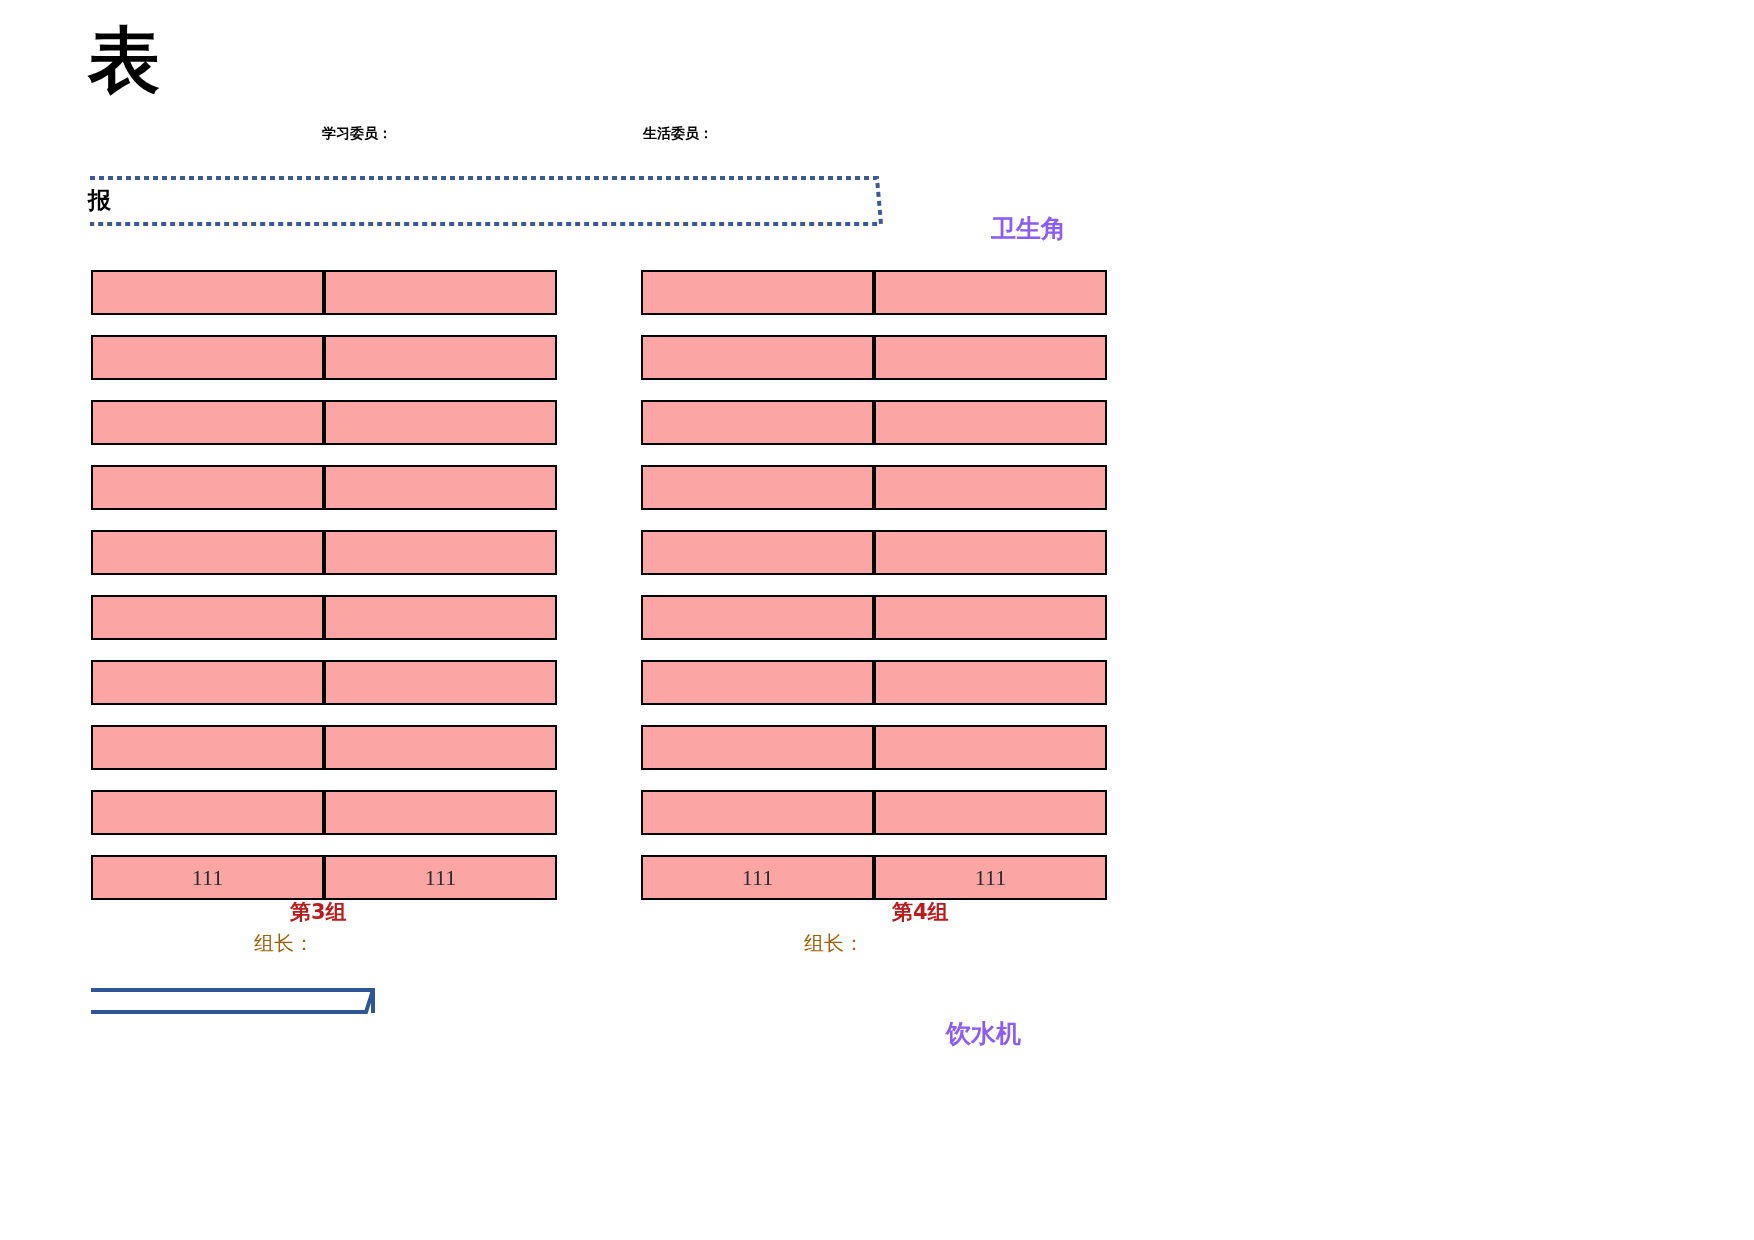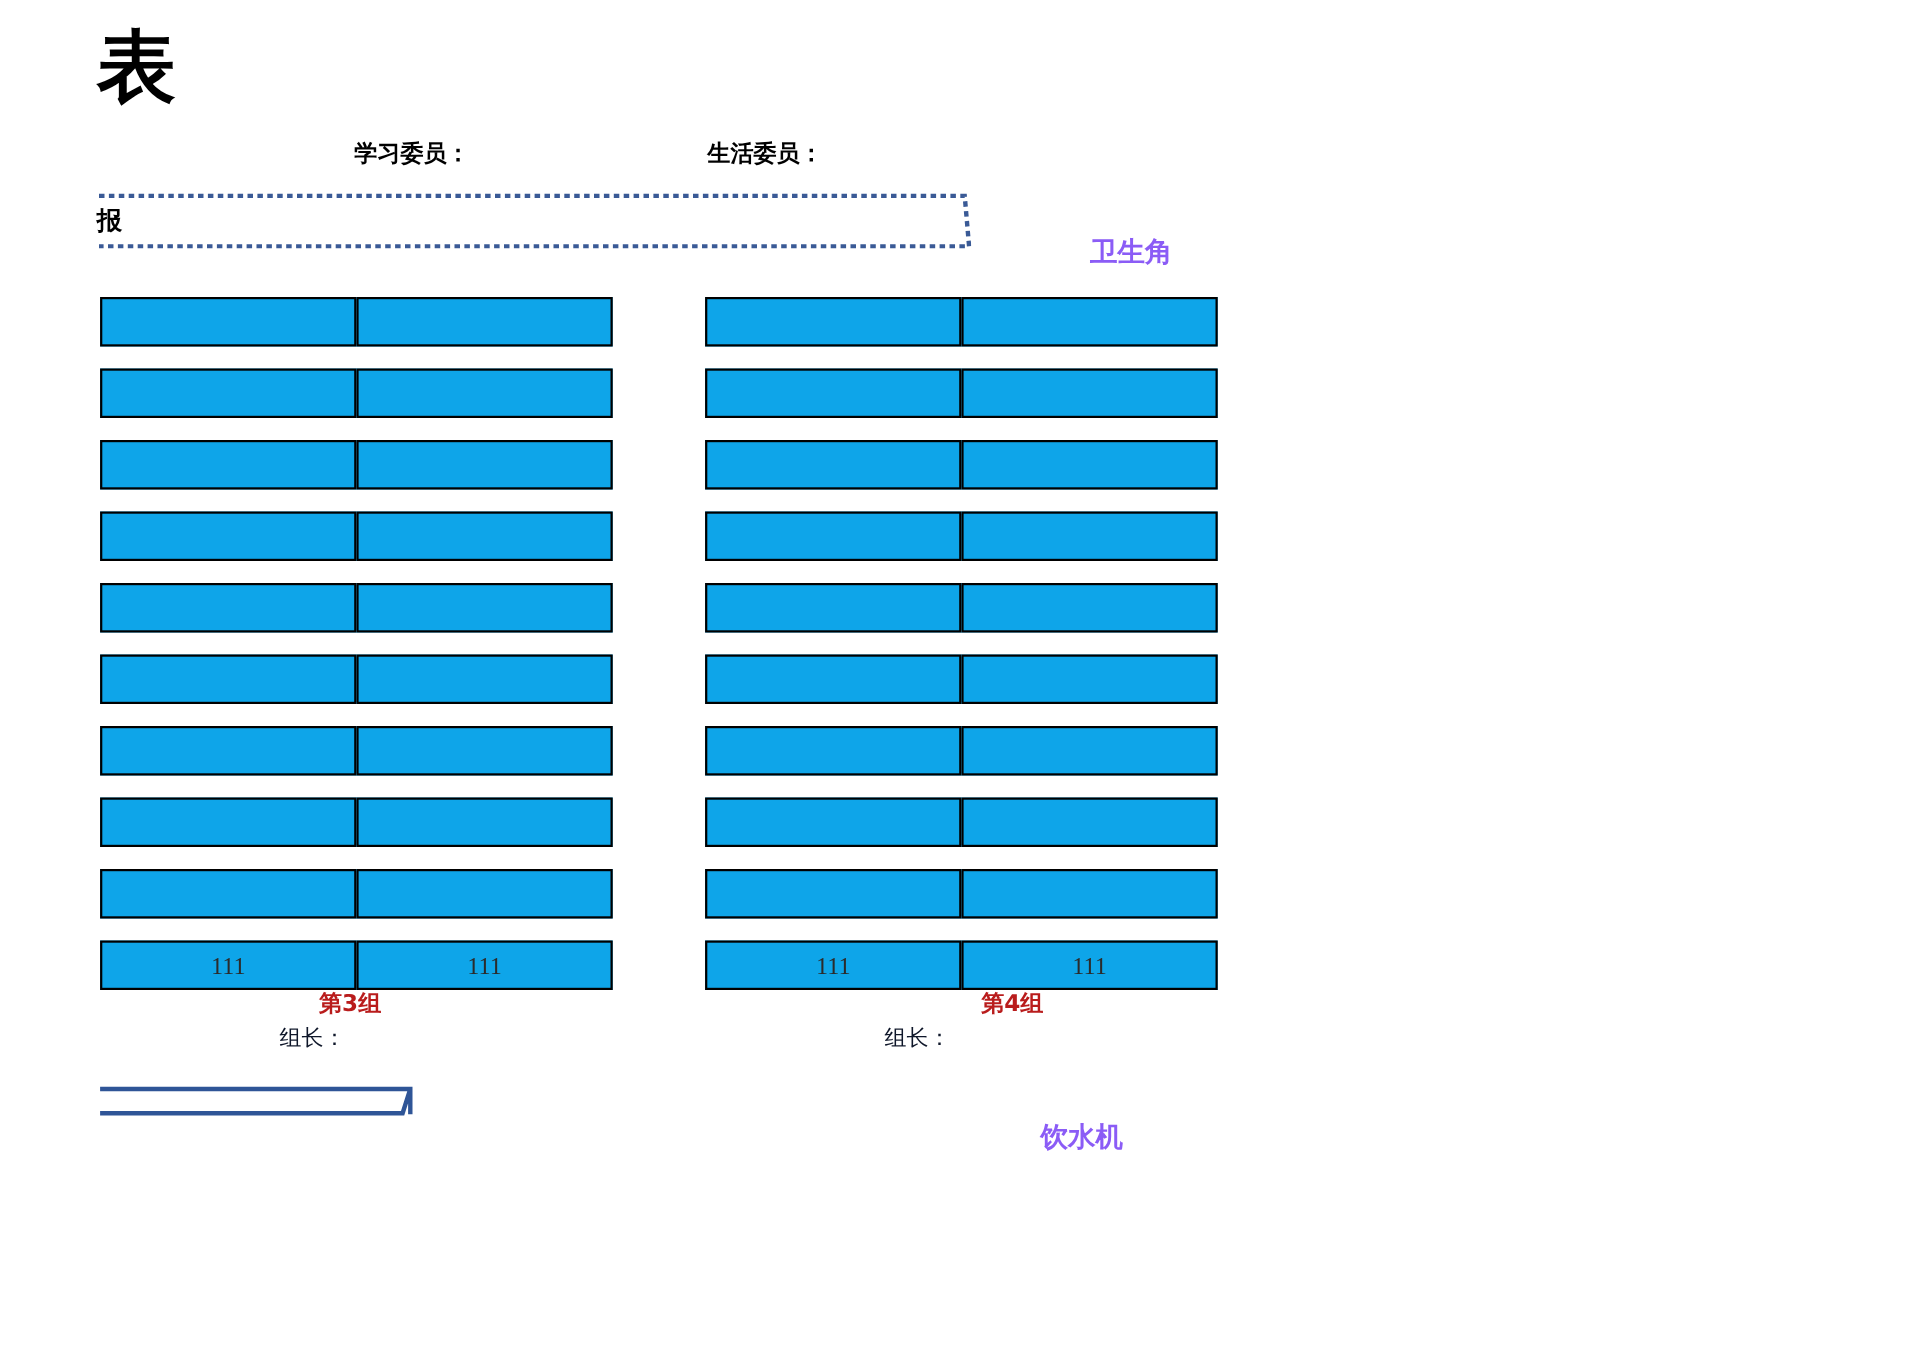--- a/index.html
+++ b/index.html
@@ -32,21 +32,21 @@
     font-weight: bold;
     line-height: 1;
     color: #000000;
     letter-spacing: 0;
     font-family: "DejaVu Sans", "Liberation Sans", sans-serif;
   }
 
   
   .officer-label {
     position: absolute;
-    font-size: 21px;
+    font-size: 14px;
     font-weight: bold;
     color: #000000;
     white-space: nowrap;
     font-family: "DejaVu Sans", "Liberation Sans", sans-serif;
   }
   .officer-study { left: 322px; top: 125px; }
   .officer-life  { left: 643px; top: 125px; }
 
   
   .podium-shape {
@@ -90,21 +90,21 @@
 
   .seat-row {
     position: relative;
     height: 45px;
     margin-bottom: 20px;
     display: flex;
     box-sizing: border-box;
   }
   .seat-cell {
     flex: 1 1 50%;
-    background: #0ea5e9;
+    background: #fca5a5;
     border: 2px solid #000000;
     box-sizing: border-box;
     display: flex;
     align-items: center;
     justify-content: center;
     font-size: 22px;
     color: #2b2b2b;
     font-family: "Liberation Serif", "DejaVu Serif", serif;
     line-height: 1;
   }
@@ -119,21 +119,21 @@
     white-space: nowrap;
     font-family: "DejaVu Sans", "Liberation Sans", sans-serif;
   }
   .group-caption.g3 { left: 290px; top: 898px; }
   .group-caption.g4 { left: 892px; top: 898px; }
 
   .leader-label {
     position: absolute;
     font-size: 20px;
     font-weight: normal;
-    color: #0f172a;
+    color: #a16207;
     white-space: nowrap;
     font-family: "DejaVu Sans", "Liberation Sans", sans-serif;
   }
   .leader-label.l3 { left: 254px; top: 930px; }
   .leader-label.l4 { left: 804px; top: 930px; }
 
   
   .door-shape {
     position: absolute;
     left: 89px;

